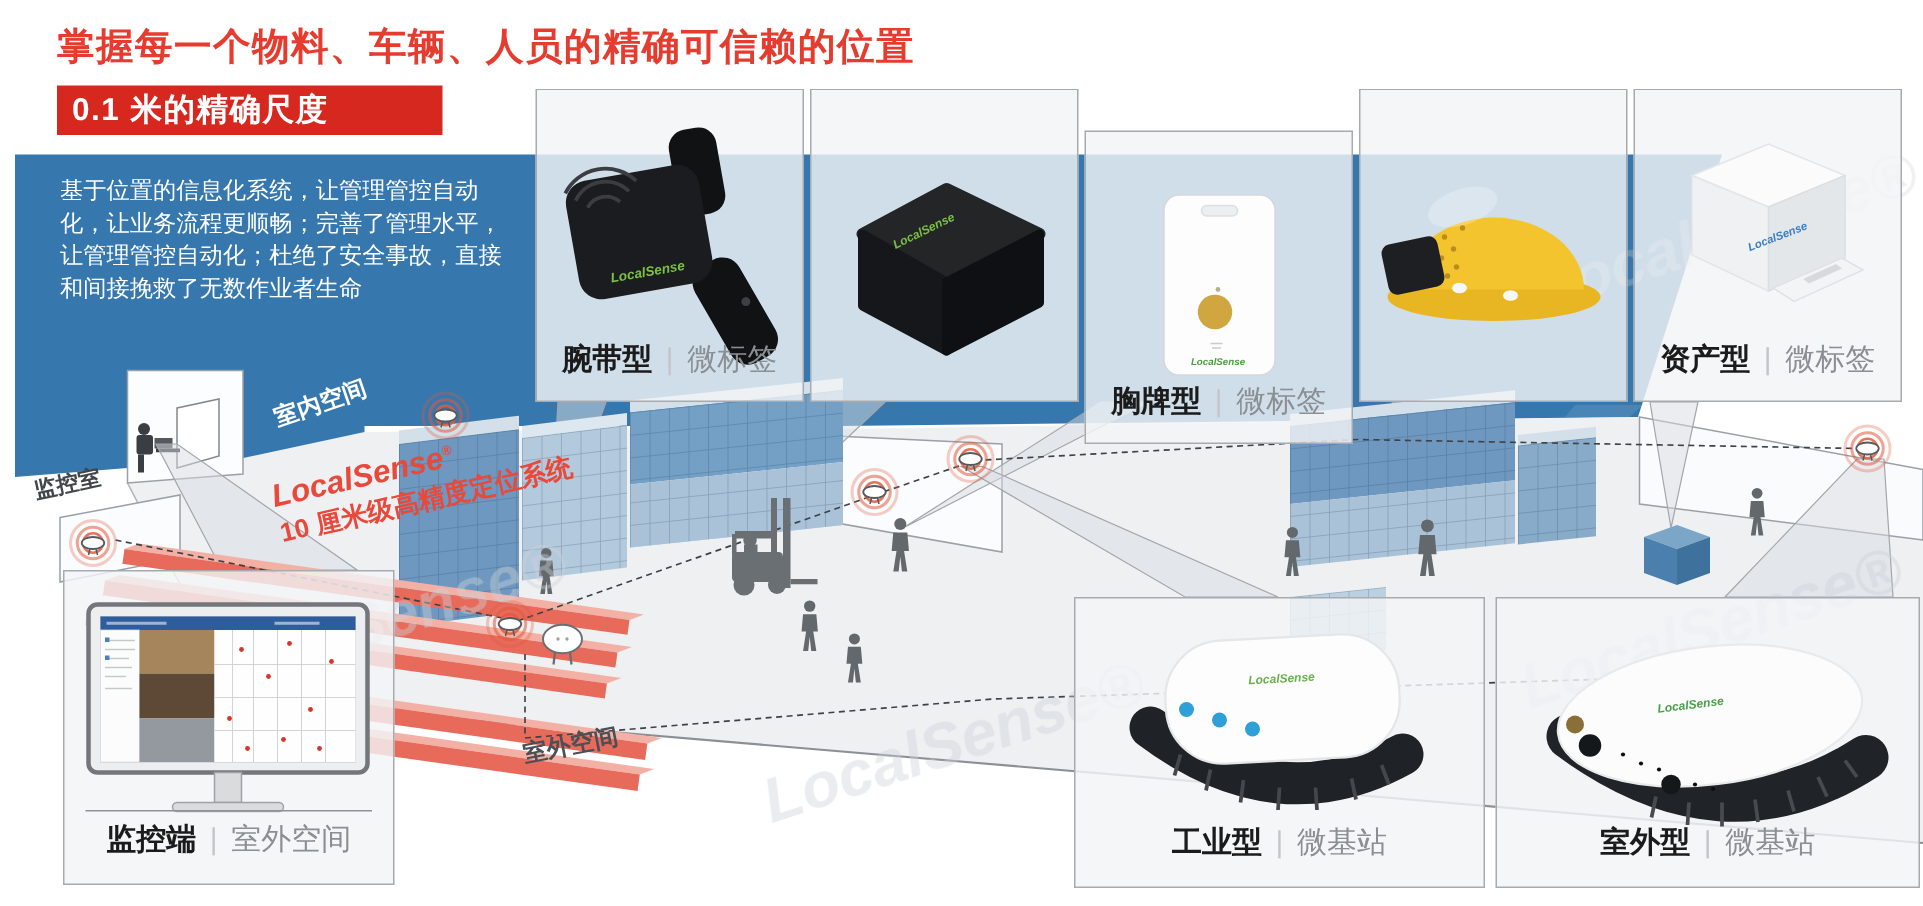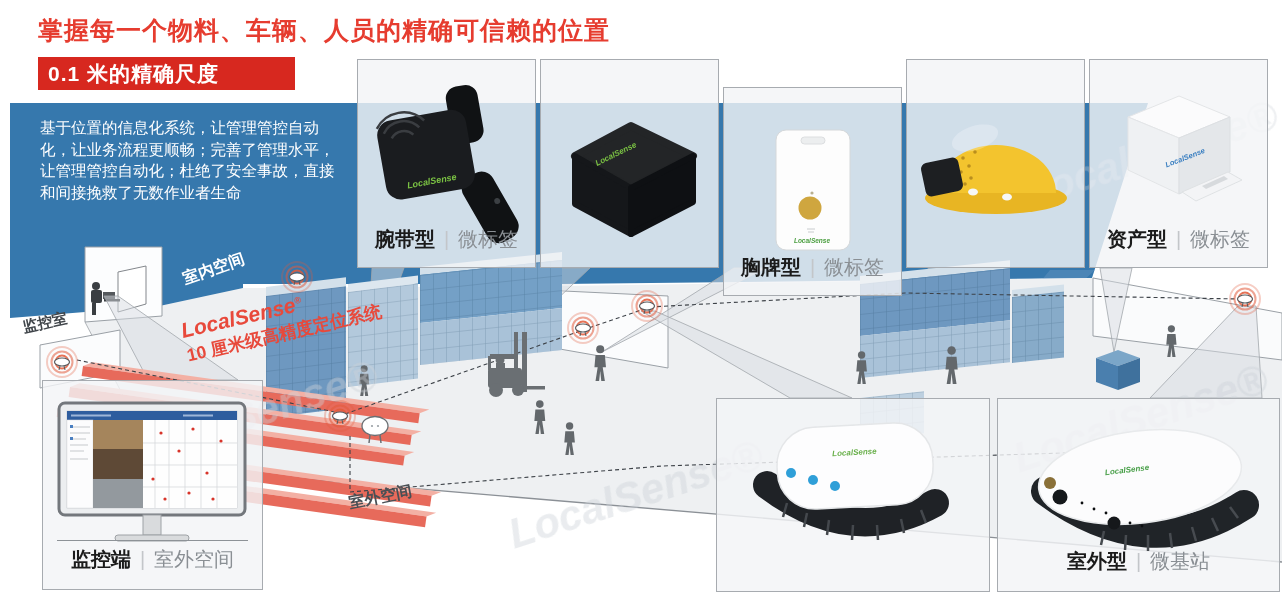--- a/index.html
+++ b/index.html
@@ -325,20 +325,23 @@
       <path d="M50,86 Q135,150 218,104" stroke="#1f2226" stroke-width="28" fill="none" stroke-linecap="round"></path>
       <path d="M70,104 l-4,14 M90,114 l-3,14 M112,121 l-2,15 M136,126 l-1,15 M160,126 l1,15 M184,120 l3,14 M204,111 l5,13" stroke="#44484d" stroke-width="2.5" fill="none"></path>
       <g transform="rotate(-3 138 66)">
         <rect x="60" y="26" width="156" height="82" rx="38" fill="#fdfdfe" stroke="#e4e6e8" stroke-width="1.5"></rect>
         <text x="138" y="56" font-size="8" font-style="italic" font-weight="bold" fill="#6ab04c" text-anchor="middle">LocalSense</text>
       </g>
       <circle cx="74" cy="74" r="5" fill="#2f9fd8"></circle>
       <circle cx="96" cy="81" r="5" fill="#2f9fd8"></circle>
       <circle cx="118" cy="87" r="5" fill="#2f9fd8"></circle>
     </svg>
+    <div class="card-label" style="bottom:16px;">
+      <span class="t-name">工业型</span><span class="t-div">|</span><span class="t-cat">微基站</span>
+    </div>
   </div>
 
   <div class="card" style="left:997px;top:398px;width:283px;height:194px;">
     <svg width="281" height="192" viewBox="0 0 281 192">
       <path d="M48,92 Q150,168 246,106" stroke="#202428" stroke-width="30" fill="none" stroke-linecap="round"></path>
       <path d="M150,136 l0,16 M172,134 l2,15 M194,128 l4,14 M214,119 l6,13 M232,108 l8,11 M128,136 l-1,15 M106,132 l-3,14" stroke="#474b50" stroke-width="2.5" fill="none"></path>
       <g transform="rotate(-7 142 78)">
         <ellipse cx="142" cy="78" rx="102" ry="46" fill="#fcfcfd" stroke="#e8eaec" stroke-width="1.5"></ellipse>
         <text x="130" y="72" font-size="8" font-style="italic" font-weight="bold" fill="#4aa04a" text-anchor="middle">LocalSense</text>
       </g>

